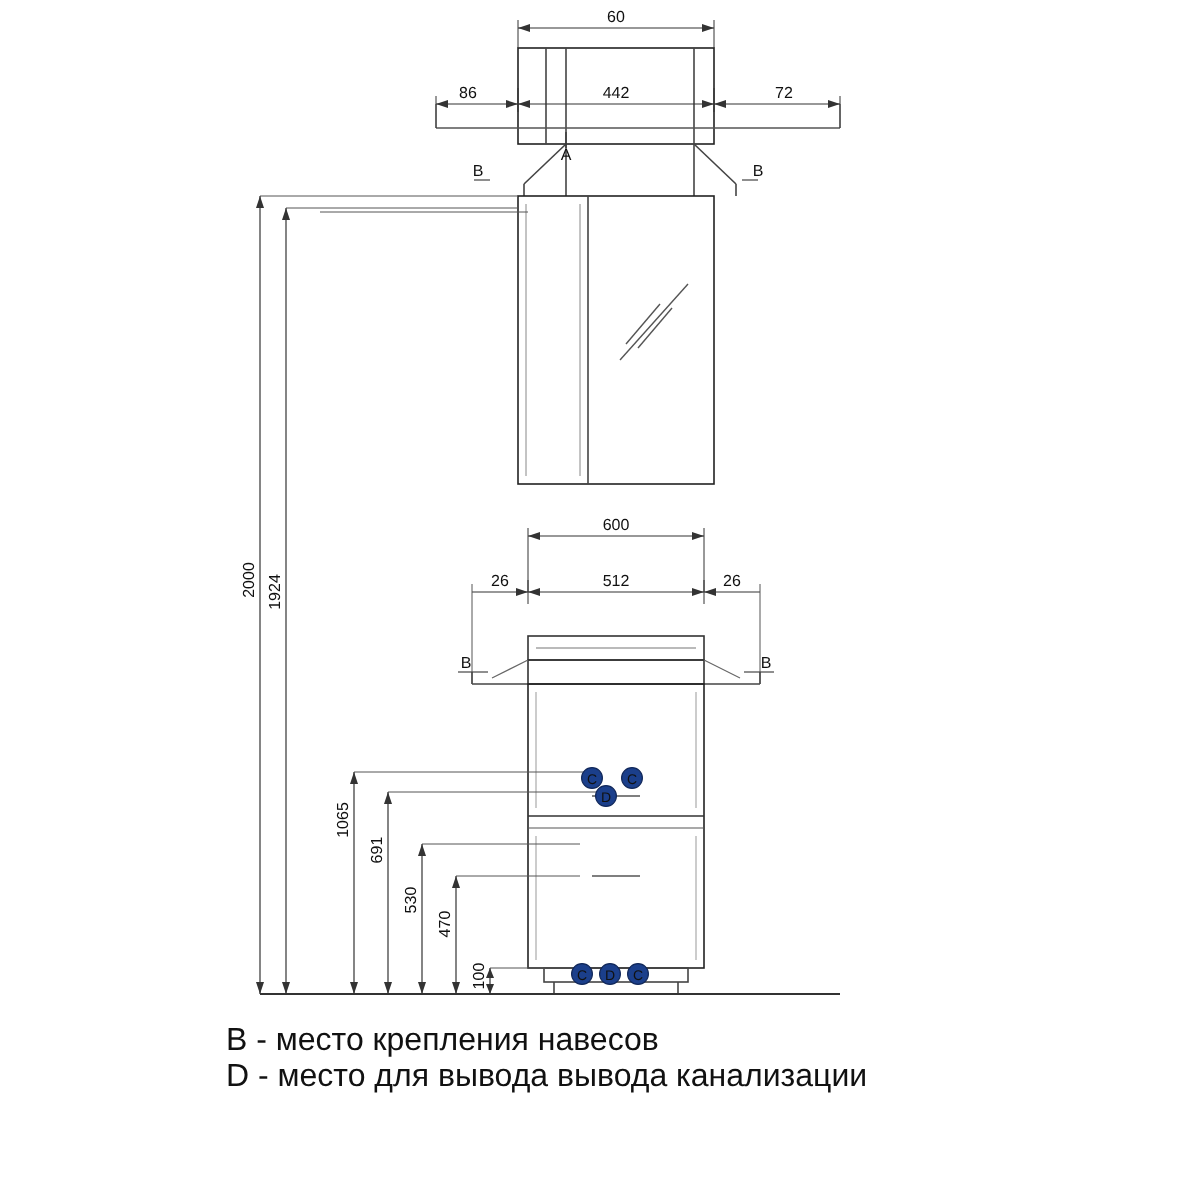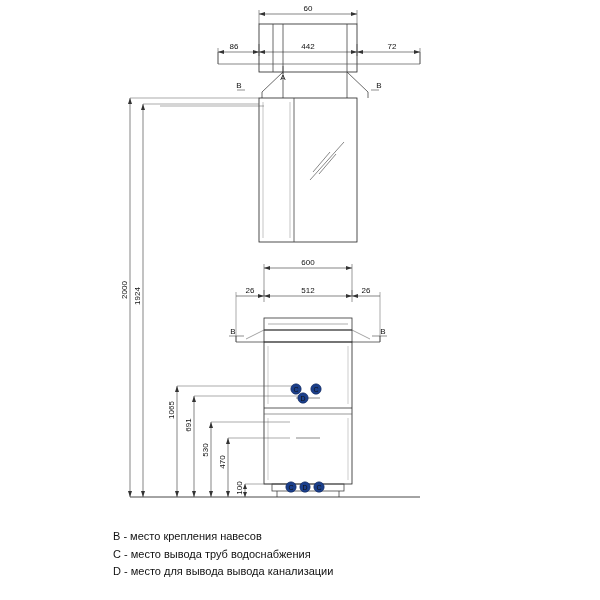--- a/index.html
+++ b/index.html
@@ -17,23 +17,23 @@
   }
   #sheet {
     position: absolute;
     left: 0; top: 0;
     width: 600px;
     height: 600px;
   }
   .legend {
     position: absolute;
     left: 113px;
-    top: 528px;
+    top: 512px;
     width: 400px;
-    font-size: 11px;
+    font-size: 16px;
     line-height: 17.5px;
     color: #111111;
   }
   .legend div {
     white-space: nowrap;
   }
   svg text {
     font-family: "Liberation Sans", sans-serif;
     fill: #111111;
   }
@@ -219,15 +219,14 @@
   <text x="140" y="296" class="dim" text-anchor="middle" transform="rotate(-90 140 296)">1924</text>
   <text x="174" y="410" class="dim" text-anchor="middle" transform="rotate(-90 174 410)">1065</text>
   <text x="191" y="425" class="dim" text-anchor="middle" transform="rotate(-90 191 425)">691</text>
   <text x="208" y="450" class="dim" text-anchor="middle" transform="rotate(-90 208 450)">530</text>
   <text x="225" y="462" class="dim" text-anchor="middle" transform="rotate(-90 225 462)">470</text>
   <text x="242" y="488" class="dim" text-anchor="middle" transform="rotate(-90 242 488)">100</text>
 </svg>
 
 <div class="legend">
   <div>B - место крепления навесов</div>
-  <div>C - место вывода труб водоснабжения</div>
   <div>D - место для вывода вывода канализации</div>
 </div>
 
 </body></html>

